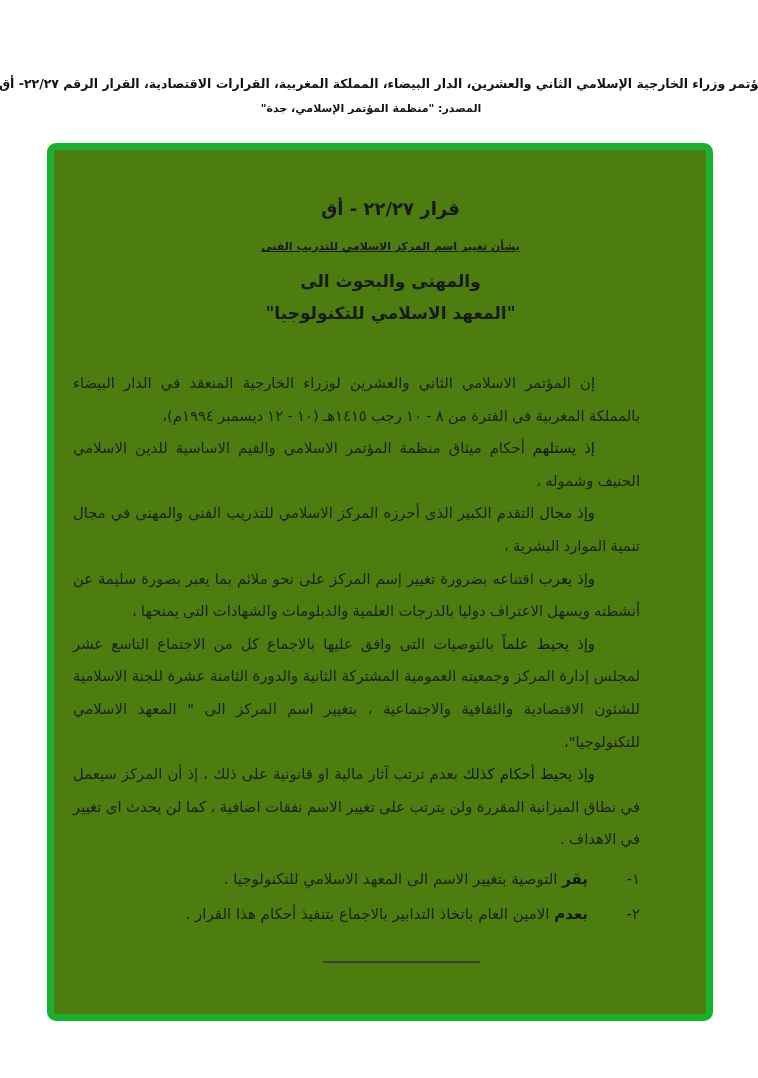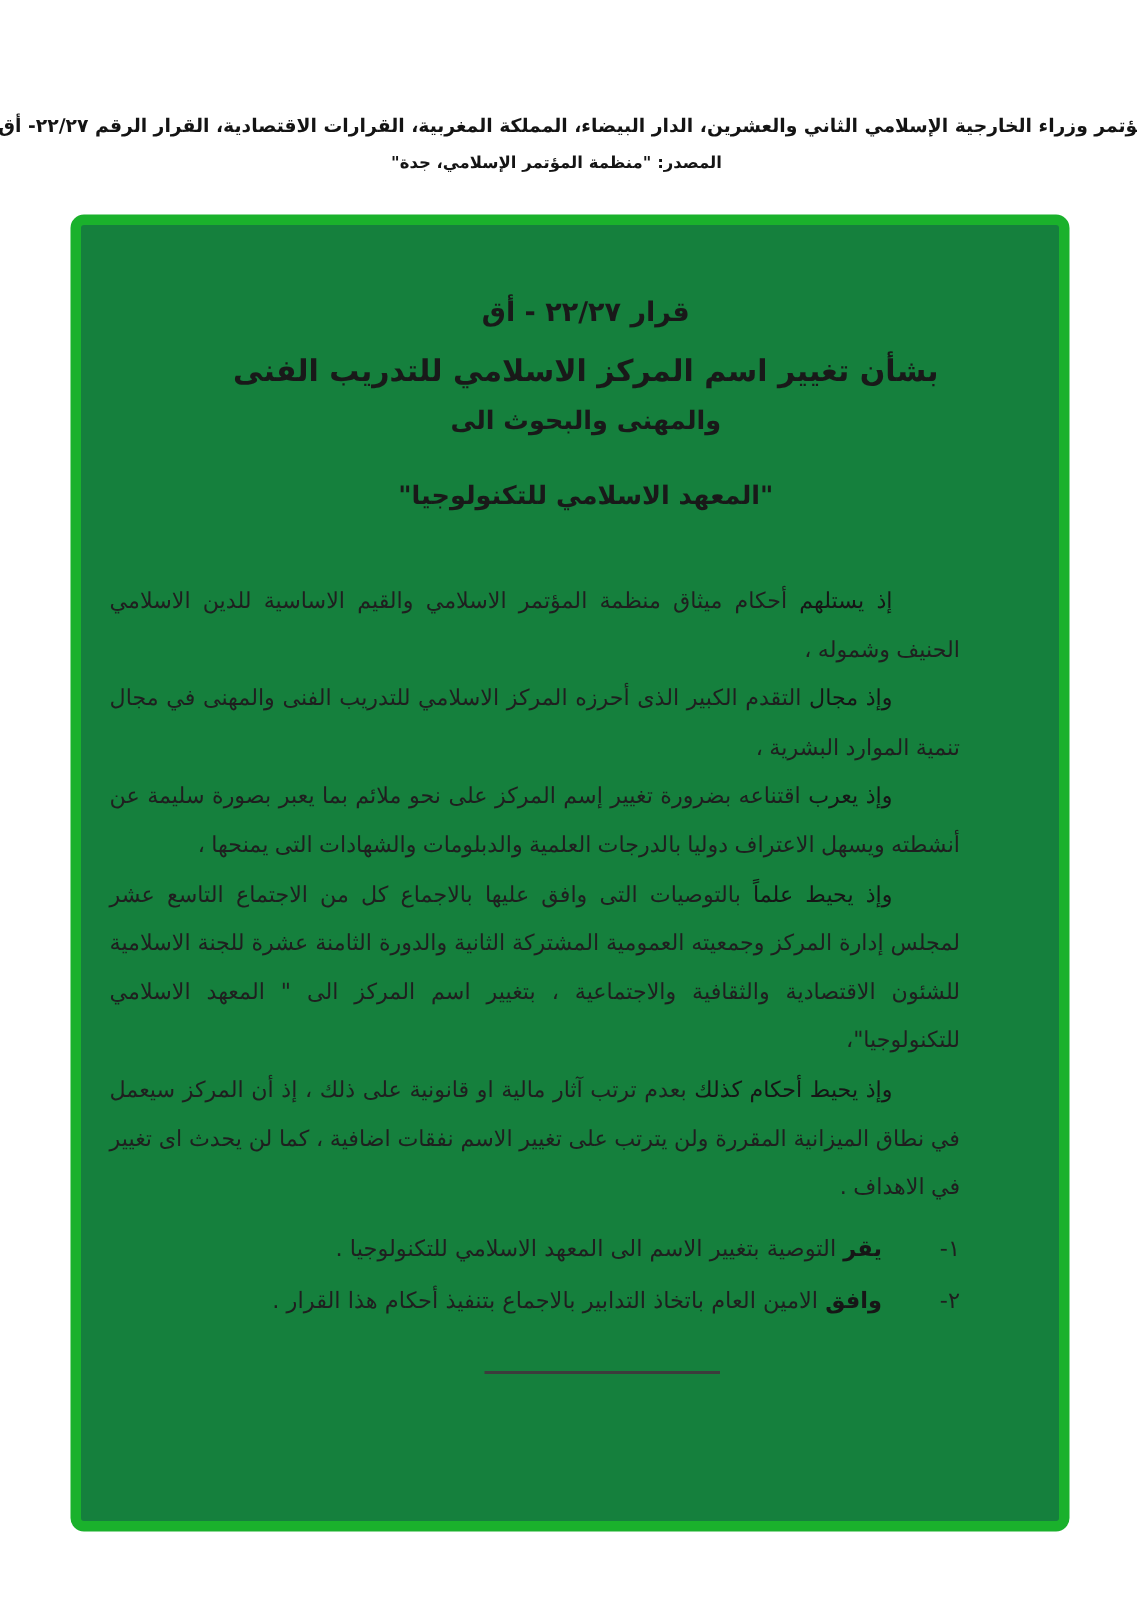--- a/index.html
+++ b/index.html
@@ -23,35 +23,35 @@
   }
   .doc-header .h1{font-size:12.5px;line-height:15px;position:relative;left:8px;white-space:nowrap;}
   .doc-header .h2{font-size:11px;line-height:14px;margin-top:11px;position:relative;left:-8px;}
   
   .frame{
     position:absolute;left:47px;top:143px;
     width:666px;height:878px;
     box-sizing:border-box;
     border:7px solid var(--green);
     border-radius:9px;
-    background:#15803d;
+    background:#4d7c0f;
   }
   .content{
     box-sizing:border-box;
     width:100%;height:100%;
     padding:46px 66px 0 19px;
     direction:rtl;
   }
   .titles{
     text-align:center;font-weight:bold;color:#191919;
     position:relative;left:34px;
   }
   .titles .t1{font-size:18px;line-height:26px;margin-bottom:12px;}
-  .titles .t2{font-size:20px;line-height:26px;margin-bottom:8px;}
-  .titles .t3{font-size:17px;line-height:26px;margin-bottom:24px;}
+  .titles .t2{font-size:11px;line-height:26px;margin-bottom:8px;text-decoration:underline;}
+  .titles .t3{font-size:17px;line-height:26px;margin-bottom:6px;}
   .titles .t4{font-size:17px;line-height:26px;}
   .body{
     margin-top:41px;
     font-size:14.8px;
     line-height:32.6px;
     text-align:justify;
     word-spacing:-0.5px;
     color:var(--ink);
   }
   .body p{margin:0;text-indent:45px;}
@@ -82,35 +82,36 @@
     <div class="content">
 
       <div class="titles">
         <div class="t1">قرار ٢٢/٢٧ - أق</div>
         <div class="t2">بشأن تغيير اسم المركز الاسلامي للتدريب الفنى</div>
         <div class="t3">والمهنى والبحوث الى</div>
         <div class="t4">"المعهد الاسلامي للتكنولوجيا"</div>
       </div>
 
       <div class="body">
+        <p><b class="lead"></b><span>إن المؤتمر الاسلامي الثاني والعشرين لوزراء الخارجية المنعقد في الدار البيضاء بالمملكة المغربية في الفترة من ٨ - ١٠ رجب ١٤١٥هـ (١٠ - ١٢ ديسمبر ١٩٩٤م)،</span></p>
         <p><b class="lead">إذ يستلهم</b><span> أحكام ميثاق منظمة المؤتمر الاسلامي والقيم الاساسية للدين الاسلامي الحنيف وشموله ،</span></p>
         <p><b class="lead">وإذ مجال</b><span> التقدم الكبير الذى أحرزه المركز الاسلامي للتدريب الفنى والمهنى في مجال تنمية الموارد البشرية ،</span></p>
         <p><b class="lead">وإذ يعرب</b><span> اقتناعه بضرورة تغيير إسم المركز على نحو ملائم بما يعبر بصورة سليمة عن أنشطته ويسهل الاعتراف دوليا بالدرجات العلمية والدبلومات والشهادات التى يمنحها ،</span></p>
         <p><b class="lead">وإذ يحيط علماً</b><span> بالتوصيات التى وافق عليها بالاجماع كل من الاجتماع التاسع عشر لمجلس إدارة المركز وجمعيته العمومية المشتركة الثانية والدورة الثامنة عشرة للجنة الاسلامية للشئون الاقتصادية والثقافية والاجتماعية ، بتغيير اسم المركز الى " المعهد الاسلامي للتكنولوجيا"،</span></p>
         <p><b class="lead">وإذ يحيط أحكام كذلك</b><span> بعدم ترتب آثار مالية او قانونية على ذلك ، إذ أن المركز سيعمل في نطاق الميزانية المقررة ولن يترتب على تغيير الاسم نفقات اضافية ، كما لن يحدث اى تغيير في الاهداف .</span></p>
       </div>
 
       <div class="items">
         <div class="item">
           <span class="item-num">١-</span>
           <span class="item-body"><b class="lead">يقر</b><span> التوصية بتغيير الاسم الى المعهد الاسلامي للتكنولوجيا .</span></span>
         </div>
         <div class="item">
           <span class="item-num">٢-</span>
-          <span class="item-body"><b class="lead">وافق</b><span> الامين العام باتخاذ التدابير بالاجماع بتنفيذ أحكام هذا القرار .</span></span>
+          <span class="item-body"><b class="lead">بعدم</b><span> الامين العام باتخاذ التدابير بالاجماع بتنفيذ أحكام هذا القرار .</span></span>
         </div>
       </div>
 
       <div class="sep"></div>
 
     </div>
   </div>
 
 </div>
 

